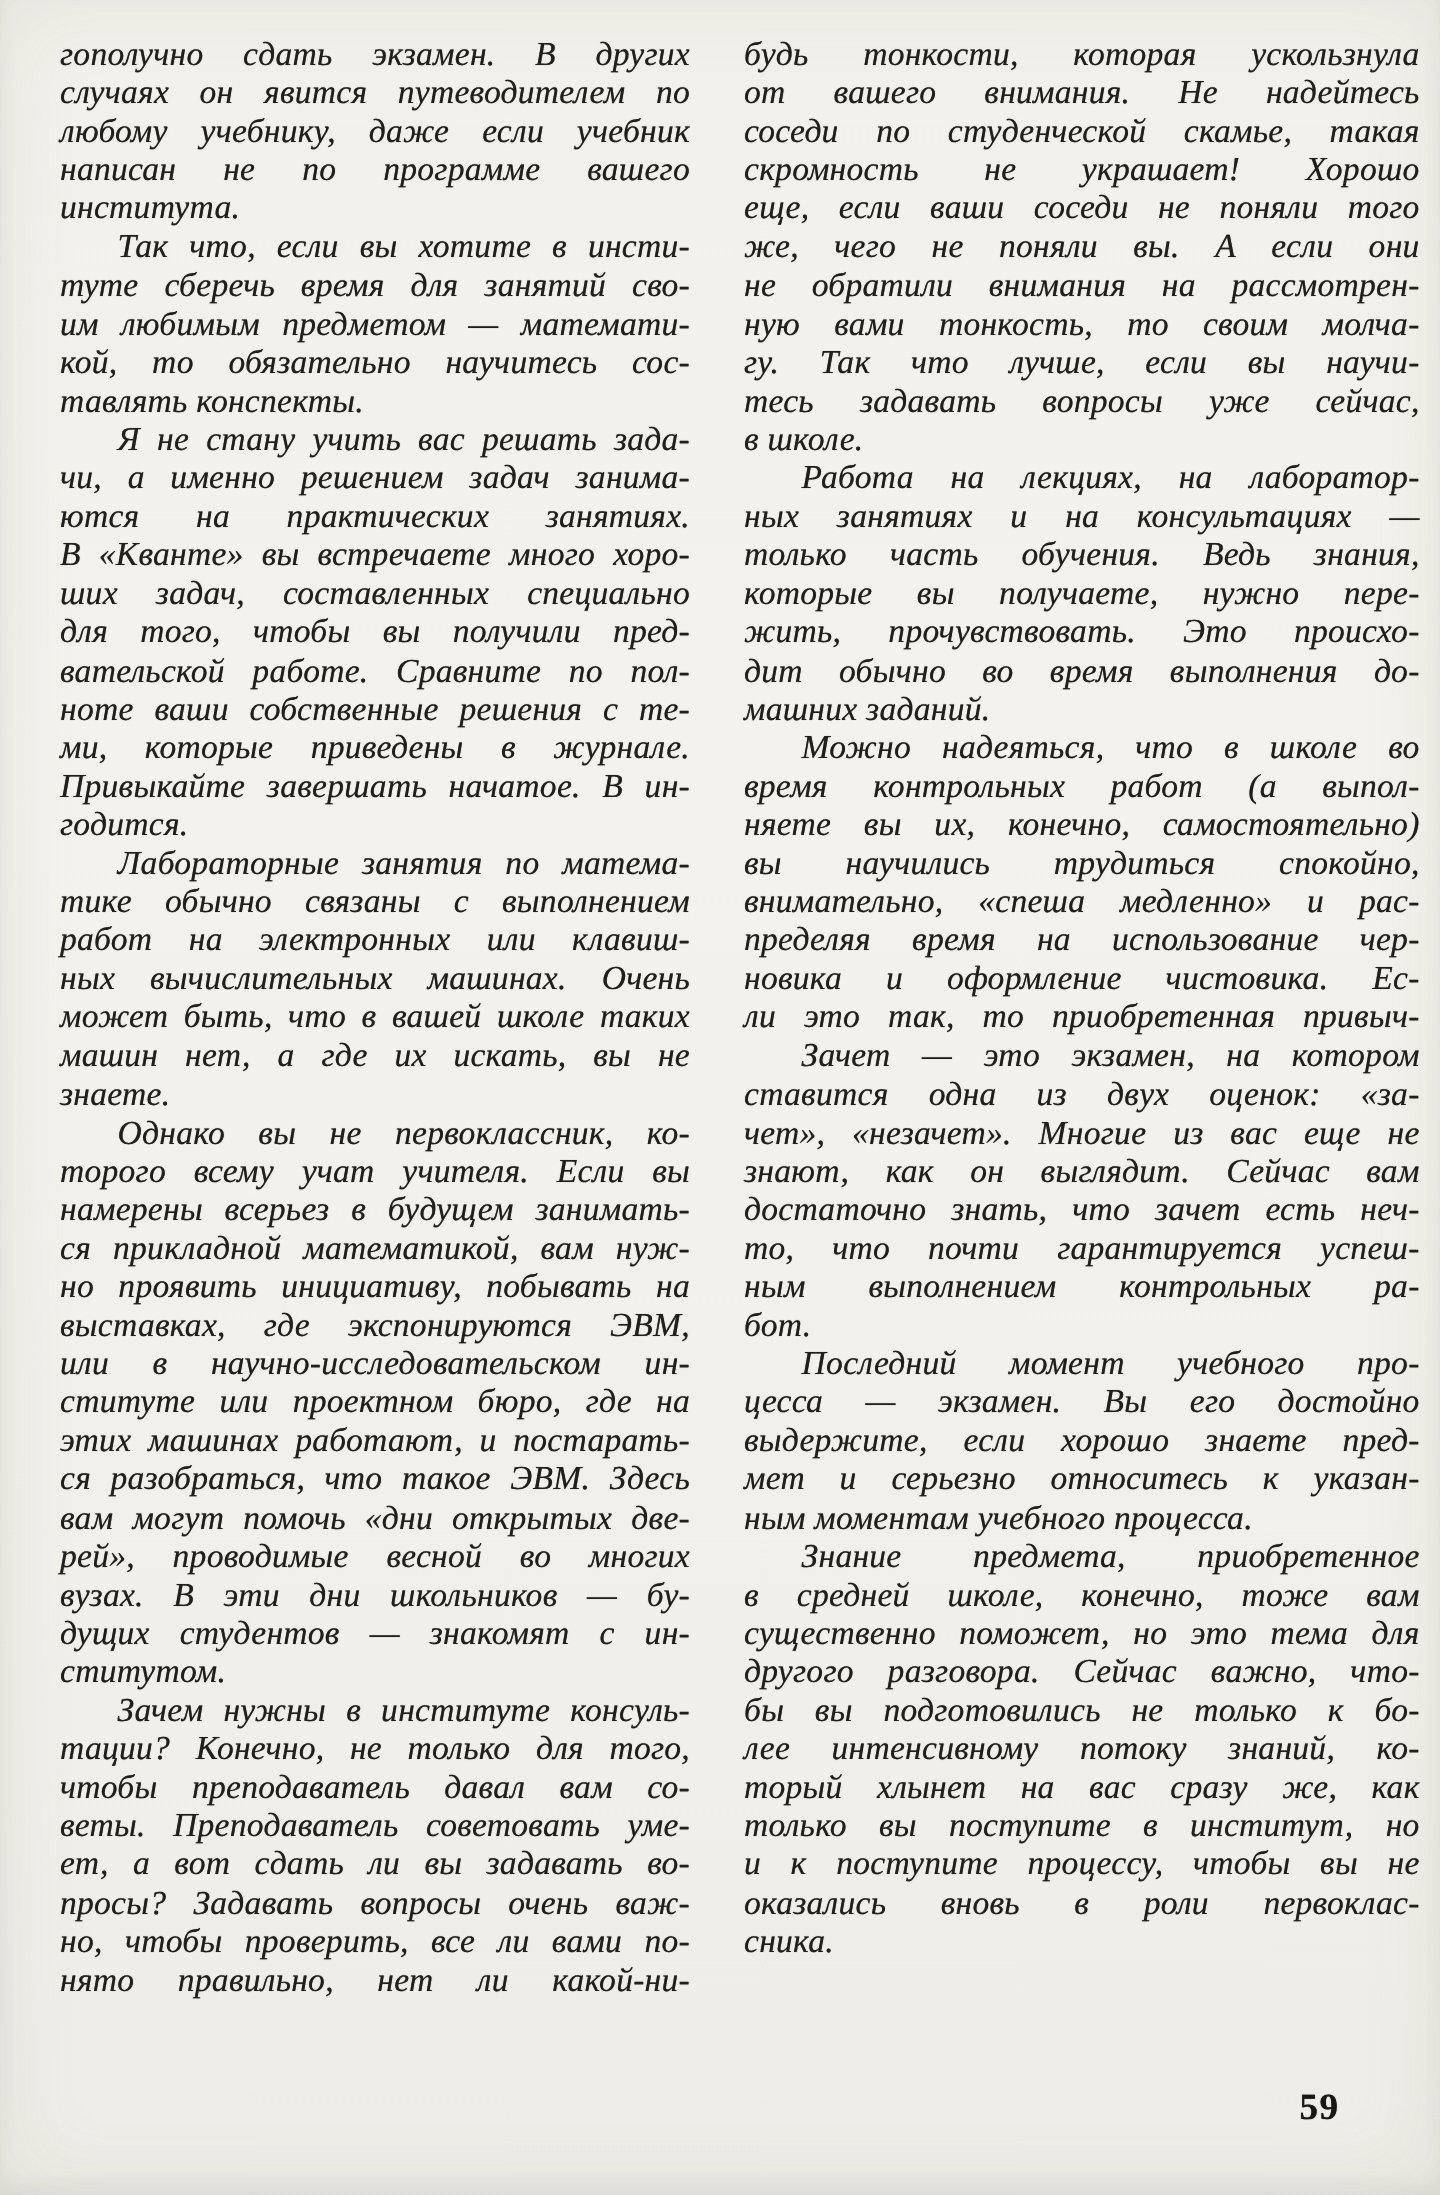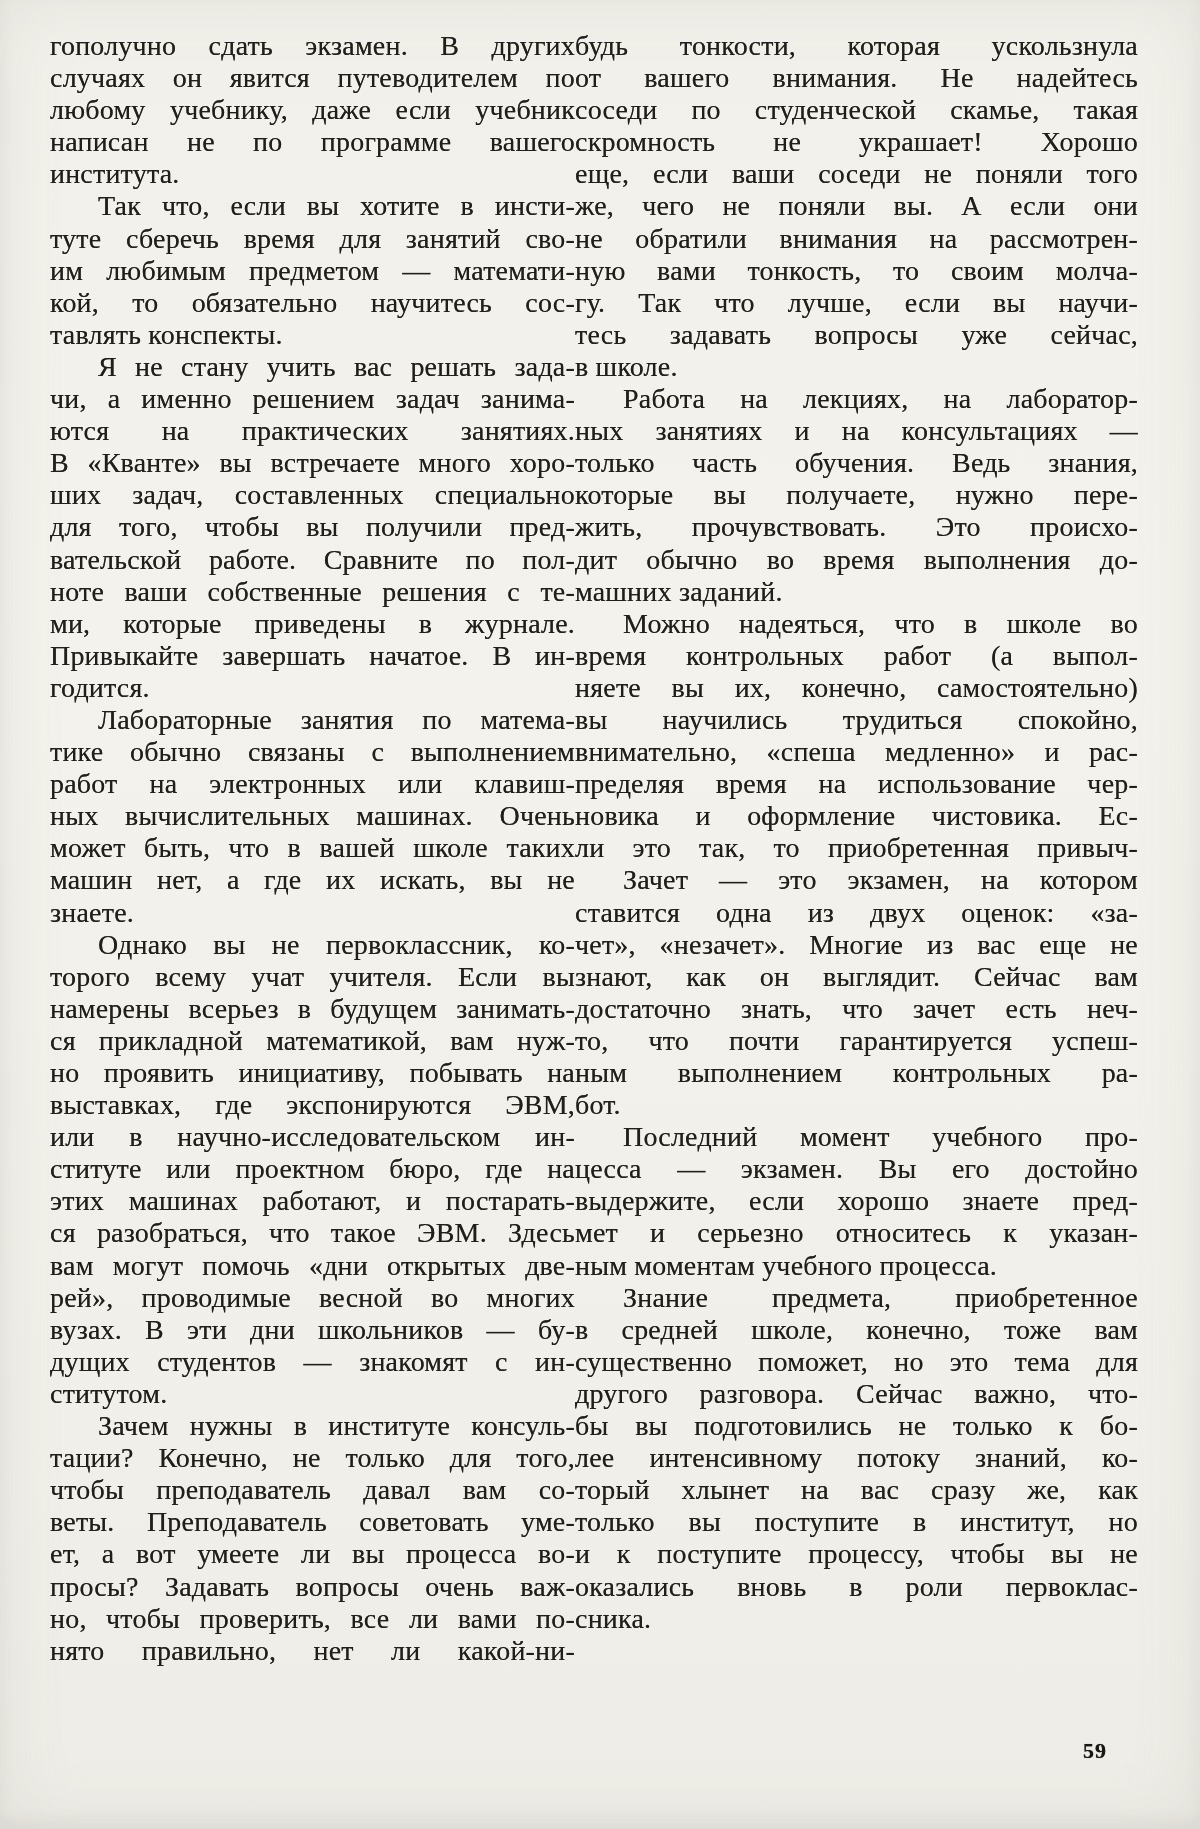--- a/index.html
+++ b/index.html
@@ -13,40 +13,42 @@
     width: 1200px; height: 1829px;
     background: linear-gradient(180deg, #f1f0ea 0%, #f3f2ec 35%, #f0efe9 80%, #edece6 100%);
     box-shadow: inset 0 0 70px rgba(120,115,100,0.10), inset 0 -8px 16px rgba(60,55,45,0.06);
     color: #211f1b;
     overflow: hidden;
   }
   .columns {
     position: absolute;
     left: 50px; top: 30px;
     display: flex;
+    gap: 45px;
+    font-style: italic;
   }
   .column { display: block; }
   .column.left  { width: 525px; }
   .column.right { width: 563px; }
   .paragraph { margin: 0; padding: 0; }
   .line {
     font-size: 28px;
     line-height: 32.1px;
     letter-spacing: 0.2px;
     text-align: justify;
     text-align-last: justify;
     white-space: normal;
     text-shadow: 0 0 0.6px rgba(33,31,27,0.75);
   }
   .line.indent { text-indent: 48px; }
   .line.last { text-align-last: left; }
   .page-number {
     position: absolute;
     left: 1083px; top: 1738px;
-    font-size: 22px;
+    font-size: 31px;
     font-weight: bold;
     letter-spacing: 1px;
     color: #181713;
     text-shadow: 0 0 0.7px rgba(24,23,19,0.8);
   }
 </style>
 </head>
 <body>
 
 <div class="page">
@@ -103,21 +105,21 @@
           <div class="line">рей», проводимые весной во многих</div>
           <div class="line">вузах. В эти дни школьников — бу-</div>
           <div class="line">дущих студентов — знакомят с ин-</div>
           <div class="line last">ститутом.</div>
         </div>
         <div class="paragraph">
           <div class="line indent">Зачем нужны в институте консуль-</div>
           <div class="line">тации? Конечно, не только для того,</div>
           <div class="line">чтобы преподаватель давал вам со-</div>
           <div class="line">веты. Преподаватель советовать уме-</div>
-          <div class="line">ет, а вот умеете ли вы процесса во-</div>
+          <div class="line">ет, а вот сдать ли вы задавать во-</div>
           <div class="line">просы? Задавать вопросы очень важ-</div>
           <div class="line">но, чтобы проверить, все ли вами по-</div>
           <div class="line">нято правильно, нет ли какой-ни-</div>
         </div>
       </div>
     <div class="column right">
         <div class="paragraph">
           <div class="line">будь тонкости, которая ускользнула</div>
           <div class="line">от вашего внимания. Не надейтесь</div>
           <div class="line">соседи по студенческой скамье, такая</div>

